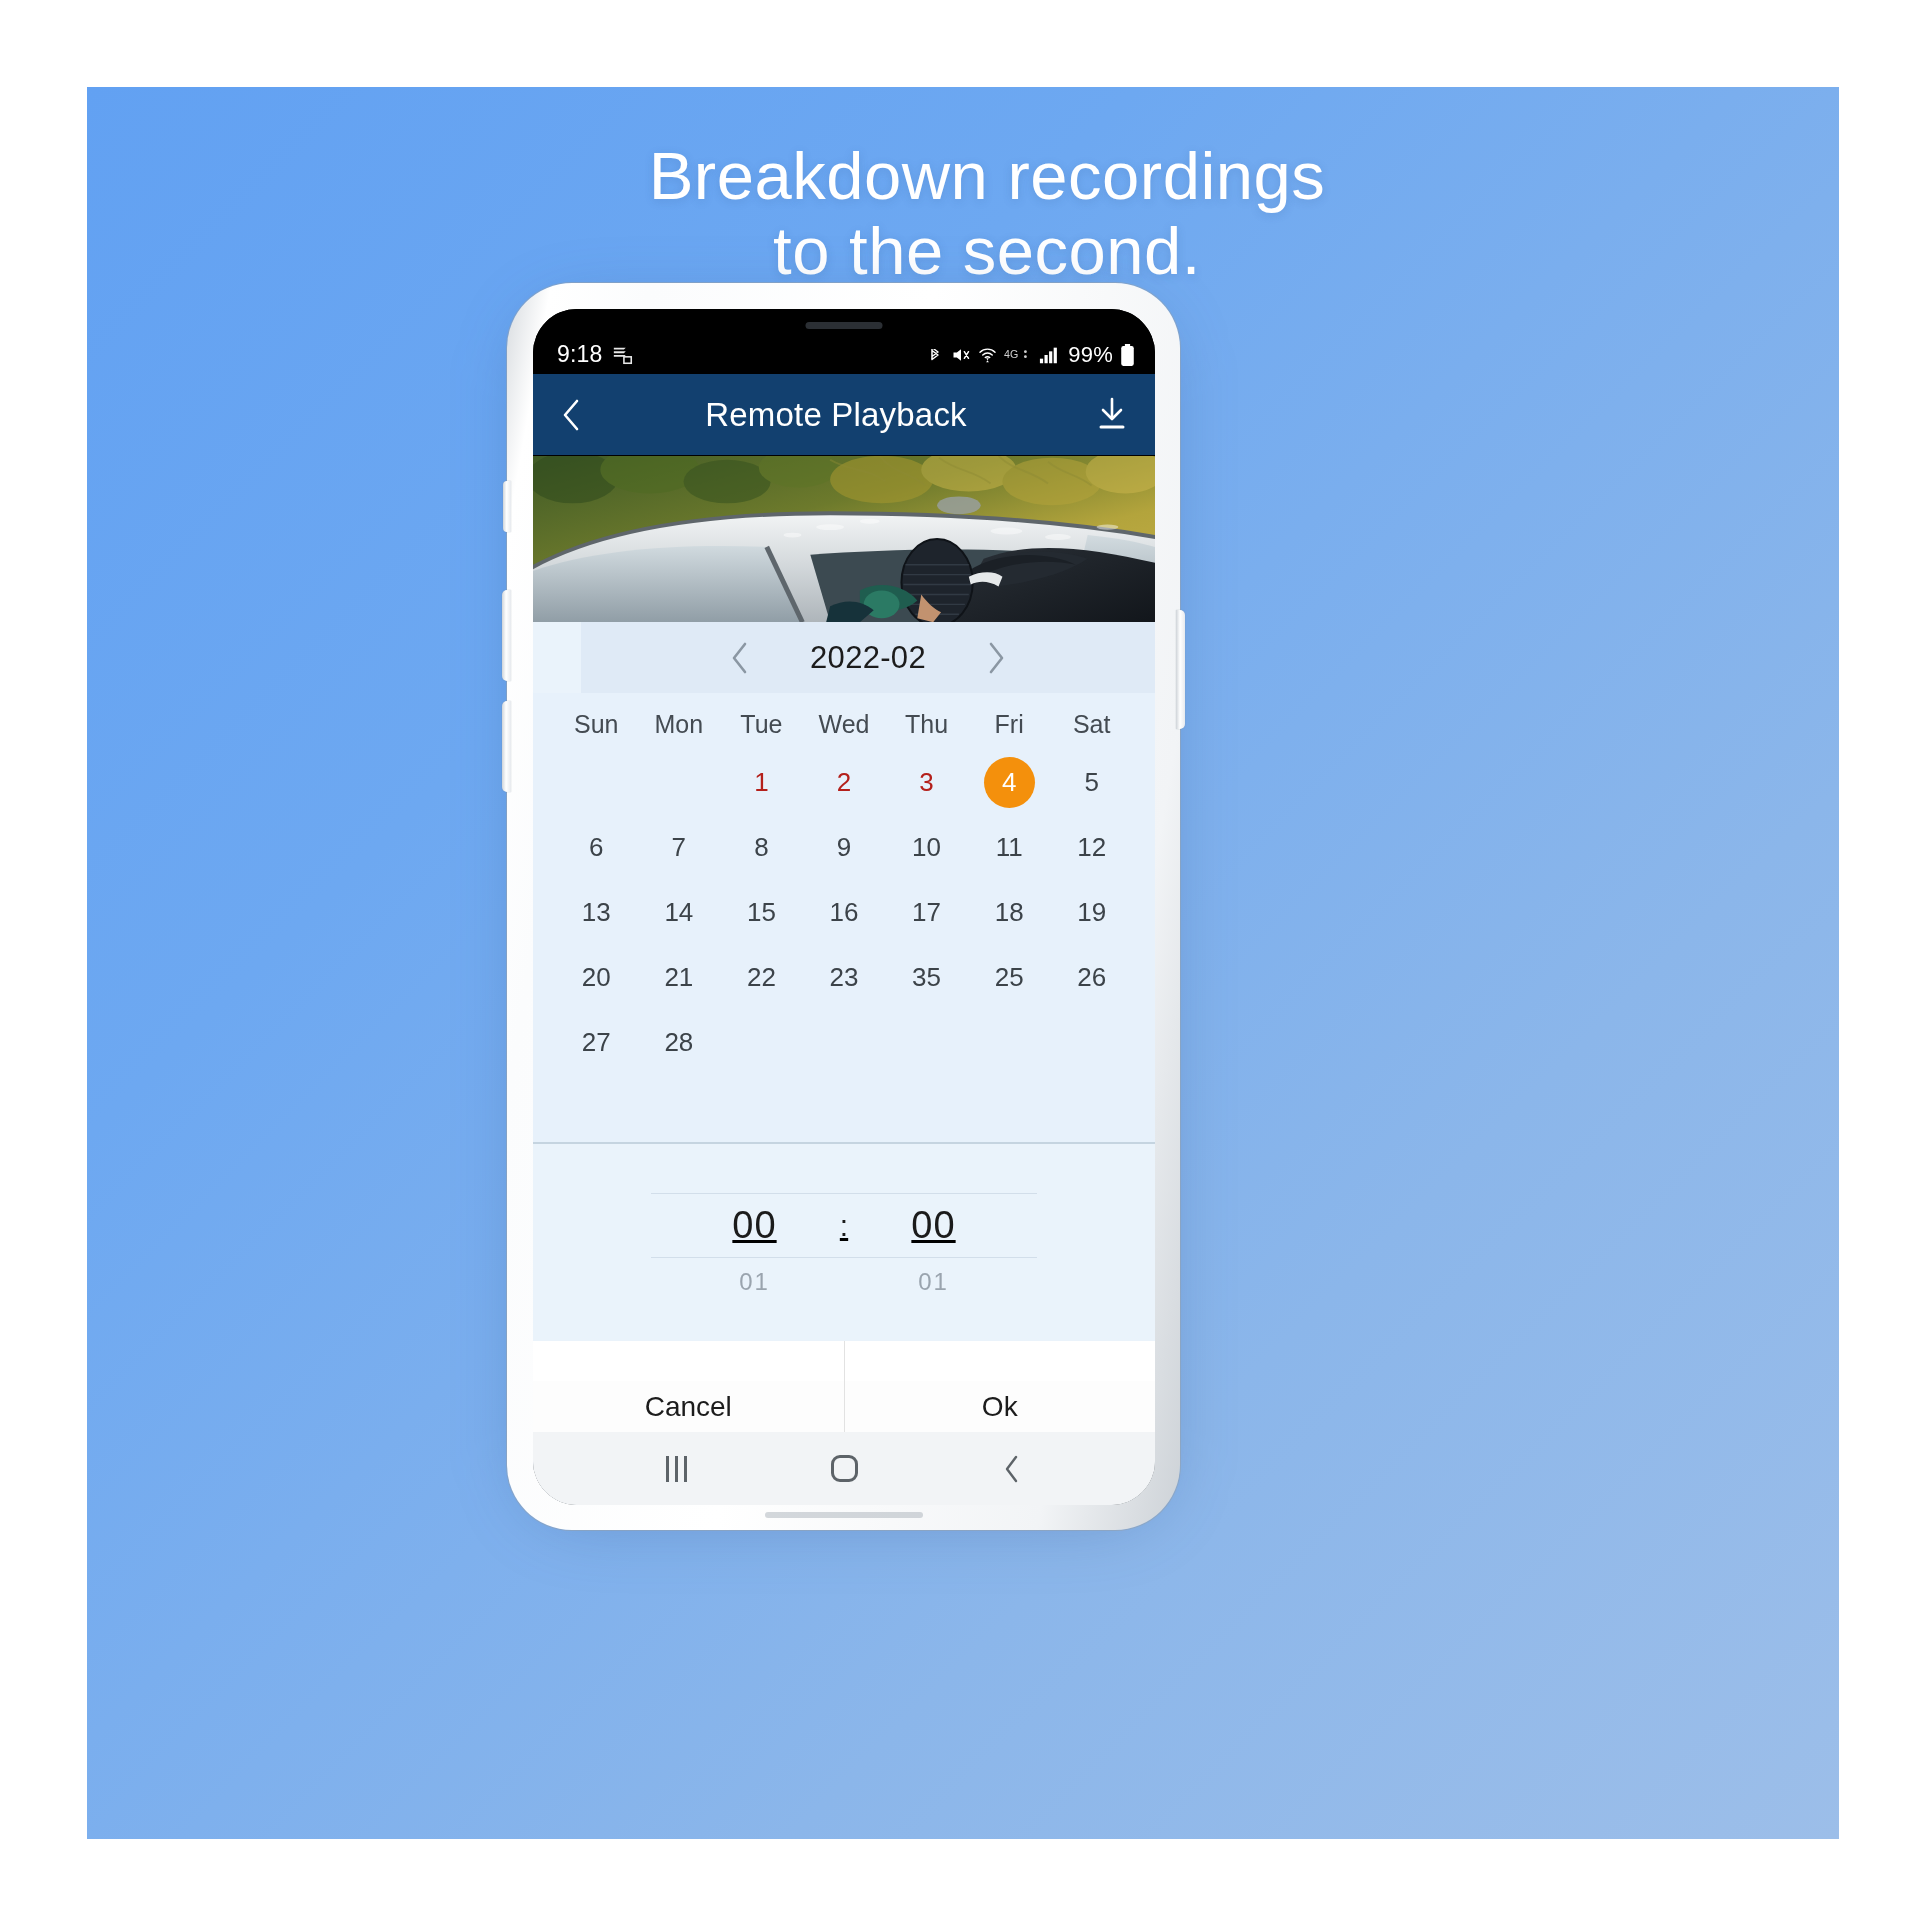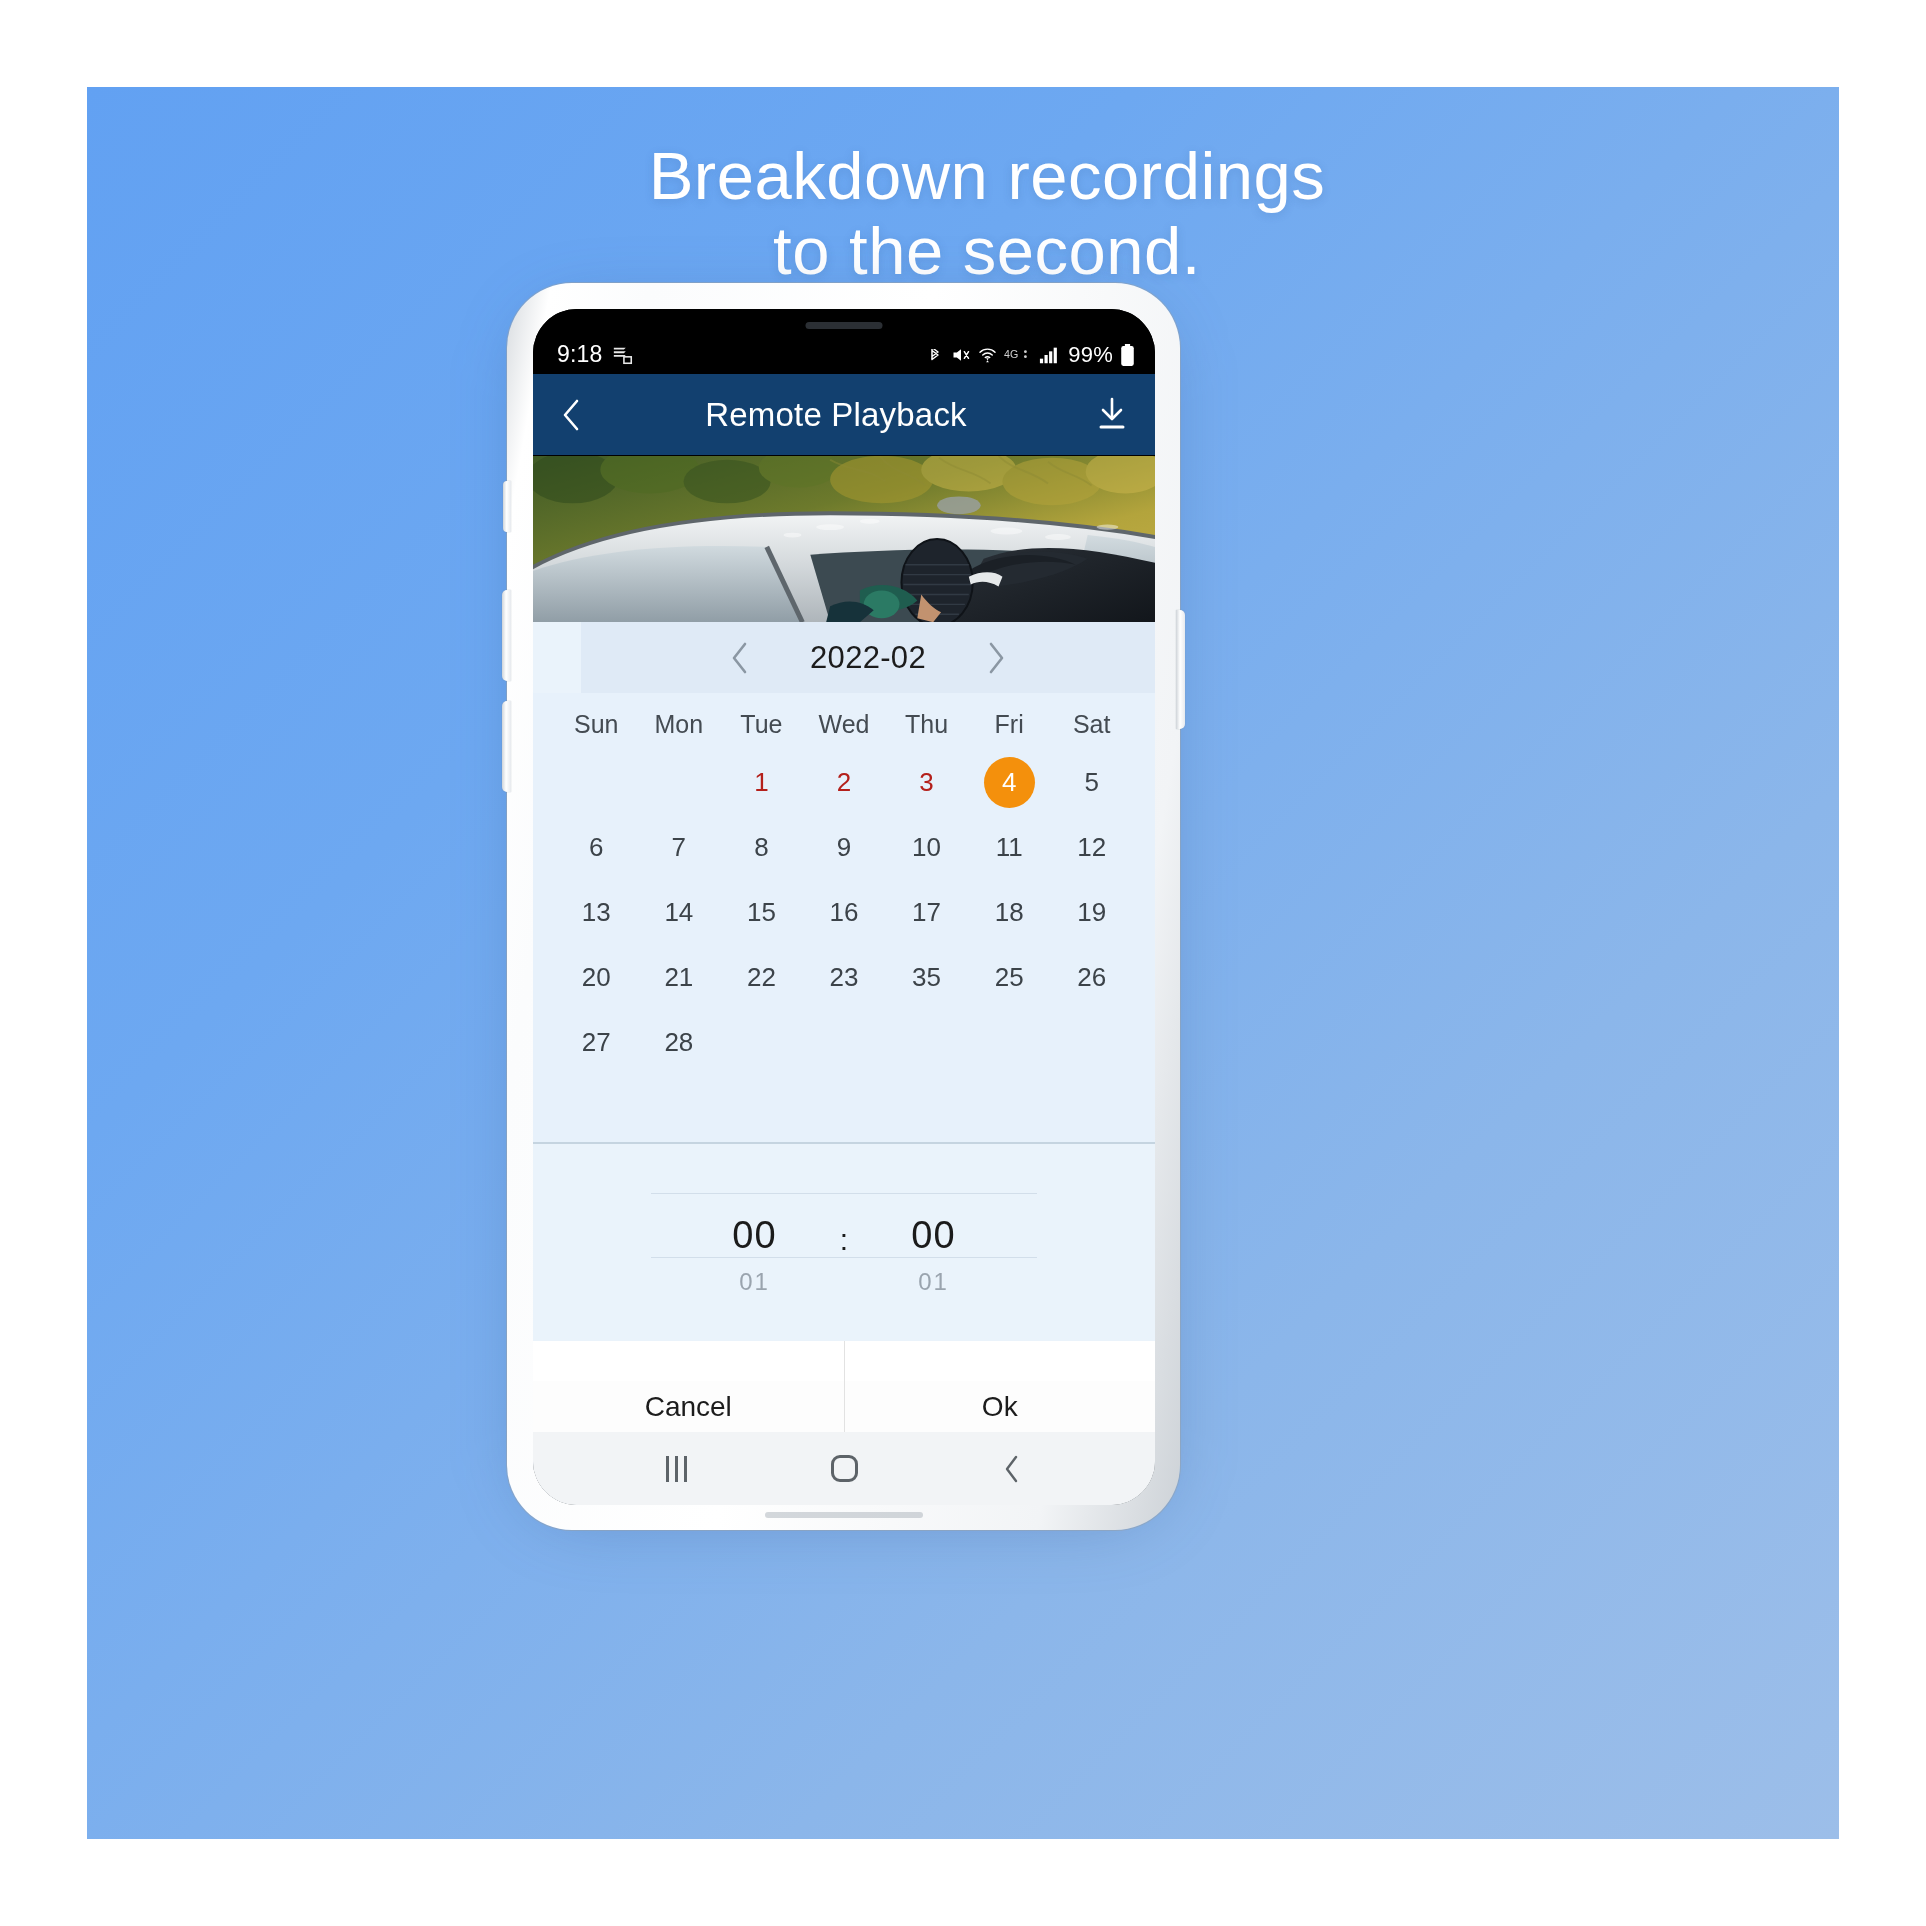--- a/index.html
+++ b/index.html
@@ -237,22 +237,23 @@
     justify-content: center;
     position: relative;
   }
   .timepick {
     width: 386px;
     position: relative;
     padding-top: 14px;
   }
   .tp-line { height: 1px; background: #d2deea; }
   .tp-main {
-    display: flex; align-items: flex-end; justify-content: center;
+    display: flex; align-items: center; justify-content: center;
     height: 63px;
+    text-decoration: underline;
   }
   .tp-col { width: 149px; text-align: center; cursor: pointer; }
   .tp-val { font-size: 38px; color: #1b1b1b; letter-spacing: 1px; }
   .tp-colon { width: 30px; text-align: center; font-size: 30px; color: #1b1b1b; }
   .tp-next {
     display: flex; align-items: center; justify-content: center;
     height: 48px;
   }
   .tp-sub { width: 149px; text-align: center; font-size: 24px; color: #9aa4ae; letter-spacing: 2px; }
 

